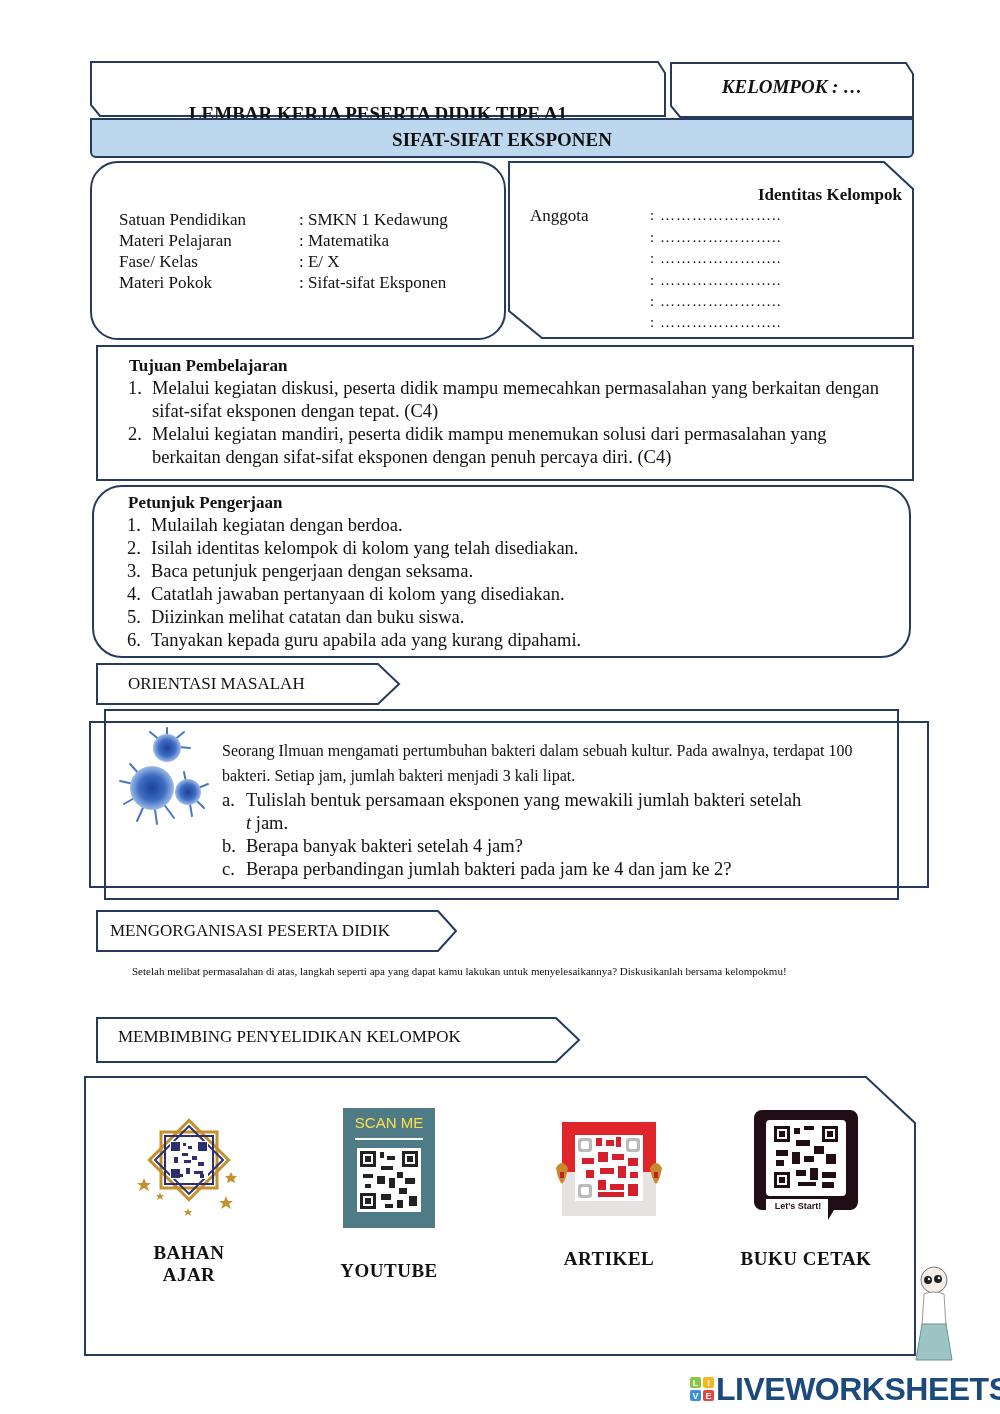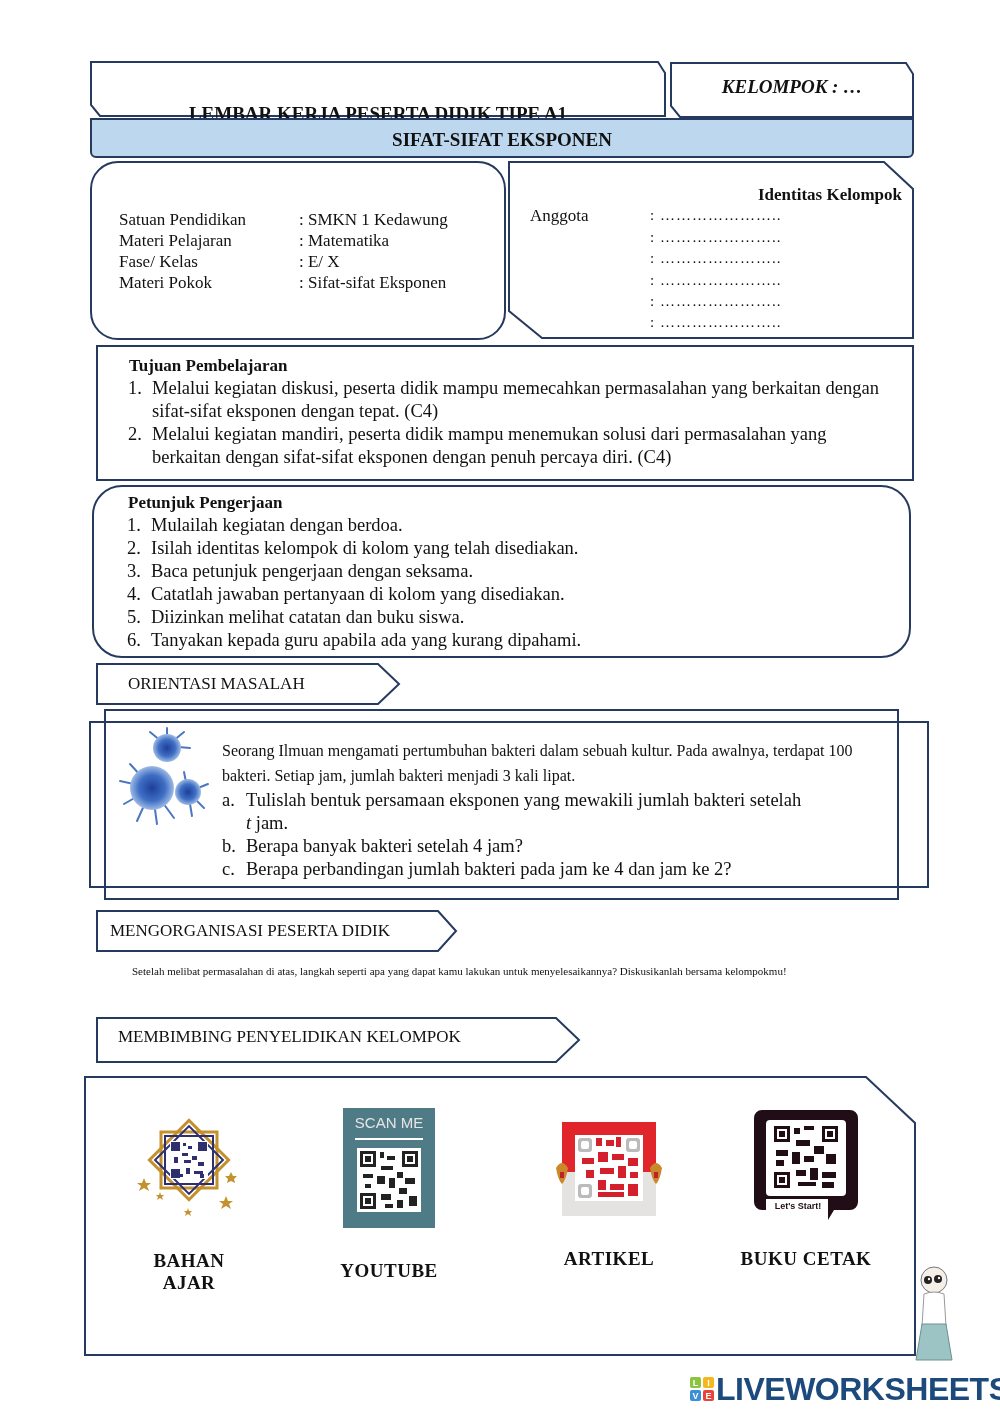--- a/index.html
+++ b/index.html
@@ -213,26 +213,26 @@
         <rect x="46" y="62" width="3" height="3"></rect>
     </g>
     <g fill="#c3922e">
       <polygon points="10,66 12,71 17,71 13,74 15,79 10,76 5,79 7,74 3,71 8,71"></polygon>
       <polygon points="97,60 99,64 103,64 100,67 101,71 97,69 93,71 94,67 91,64 95,64"></polygon>
       <polygon points="92,84 94,89 99,89 95,92 97,97 92,94 87,97 89,92 85,89 90,89"></polygon>
       <polygon points="26,80 27,83 30,83 28,85 29,88 26,86 23,88 24,85 22,83 25,83"></polygon>
       <polygon points="54,96 55,99 58,99 56,101 57,104 54,102 51,104 52,101 50,99 53,99"></polygon>
     </g>
   </svg>
-  <div class="lbl" style="margin-top:24px">BAHAN AJAR</div>
+  <div class="lbl" style="margin-top:16px">BAHAN AJAR</div>
 </div>
 
 <div class="res" style="left:326px;top:1108px;width:126px">
   <div style="margin:0 auto;width:92px;height:120px;background:#4f7b87;position:relative">
-    <div style="position:absolute;left:0;right:0;top:6px;color:#e5e5e5;font-family:'Liberation Sans',sans-serif;font-size:15px">SCAN ME</div>
+    <div style="position:absolute;left:0;right:0;top:6px;color:#fde047;font-family:'Liberation Sans',sans-serif;font-size:15px">SCAN ME</div>
     <div style="position:absolute;left:12px;right:12px;top:30px;height:2px;background:#fff"></div>
     <svg style="position:absolute;left:14px;top:40px" width="64" height="64" viewBox="0 0 64 64">
       <rect width="64" height="64" fill="#fff"></rect>
       <g fill="#222">
         <rect x="3" y="3" width="16" height="16"></rect>
           <rect x="45" y="3" width="16" height="16"></rect>
           <rect x="3" y="45" width="16" height="16"></rect>
         <rect x="23" y="4" width="4" height="6"></rect>
           <rect x="30" y="8" width="8" height="4"></rect>
           <rect x="24" y="18" width="12" height="4"></rect>

